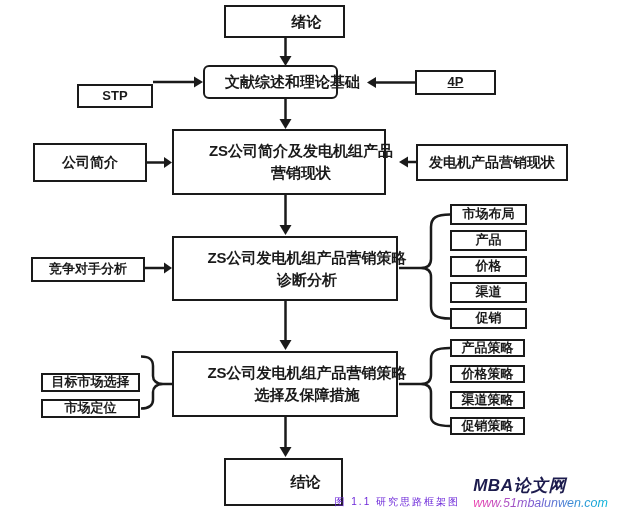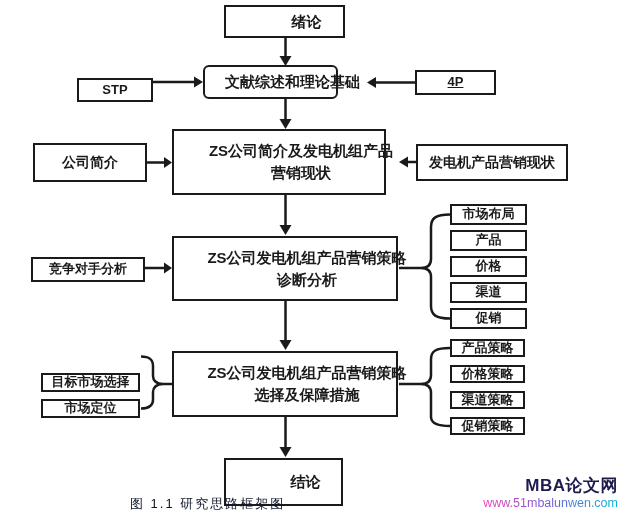--- a/index.html
+++ b/index.html
@@ -30,21 +30,21 @@
     text-align: center;
     font-weight: bold;
     line-height: 1.45;
     white-space: nowrap;
   }
   .main { border-width: 2.5px; font-size: 15px; padding-left: 44px; }
   .side { border-width: 2px;   font-size: 13px; }
 
   .n-intro        { left: 224px; top: 5px;   width: 121px; height: 33px; }
   .n-literature   { left: 203px; top: 65px;  width: 135px; height: 34px; border-radius: 6px; }
-  .n-stp          { left: 77px;  top: 78px;  width: 76px;  height: 24px; text-align: right; }
+  .n-stp          { left: 77px;  top: 84px;  width: 76px;  height: 24px; text-align: right; }
   .n-fourp        { left: 415px; top: 70px;  width: 81px;  height: 25px; text-decoration: underline; }
   .n-profile      { left: 33px;  top: 143px; width: 114px; height: 39px; font-size: 14px; }
   .n-status       { left: 172px; top: 129px; width: 214px; height: 66px; }
   .n-genstatus    { left: 416px; top: 144px; width: 152px; height: 37px; font-size: 14px; }
   .n-competitor   { left: 31px;  top: 257px; width: 114px; height: 25px; }
   .n-diagnosis    { left: 172px; top: 236px; width: 226px; height: 65px; }
   .n-strategy     { left: 172px; top: 351px; width: 226px; height: 66px; }
   .n-conclusion   { left: 224px; top: 458px; width: 119px; height: 48px; }
 
   .diag-item  { left: 450px; width: 77px; height: 21px; }
@@ -52,30 +52,30 @@
 
   .stp-item   { left: 41px; width: 99px; height: 19px; }
   .s0 { top: 347px; } .s1 { top: 373px; } .s2 { top: 399px; }
 
   .strat-item { left: 450px; width: 75px; height: 18px; }
   .t0 { top: 339px; } .t1 { top: 365px; } .t2 { top: 391px; } .t3 { top: 417px; }
 
   .caption {
     position: absolute;
     left: 130px; top: 495px; width: 330px;
-    text-align: left;
-    font-size: 13px;
+    text-align: right;
+    font-size: 10px;
     font-weight: 500;
     letter-spacing: 2px;
-    color: #0f172a;
+    color: #6d28d9;
   }
   .watermark {
     position: absolute;
-    right: 4px; top: 476px;
-    text-align: right;
+    right: 14px; top: 476px;
+    font-style: italic;
     line-height: 1.15;
   }
   .wm-title {
     display: block;
     font-size: 17px;
     font-weight: bold;
     color: #1c1b4d;
     letter-spacing: 0.5px;
   }
   .wm-url {

